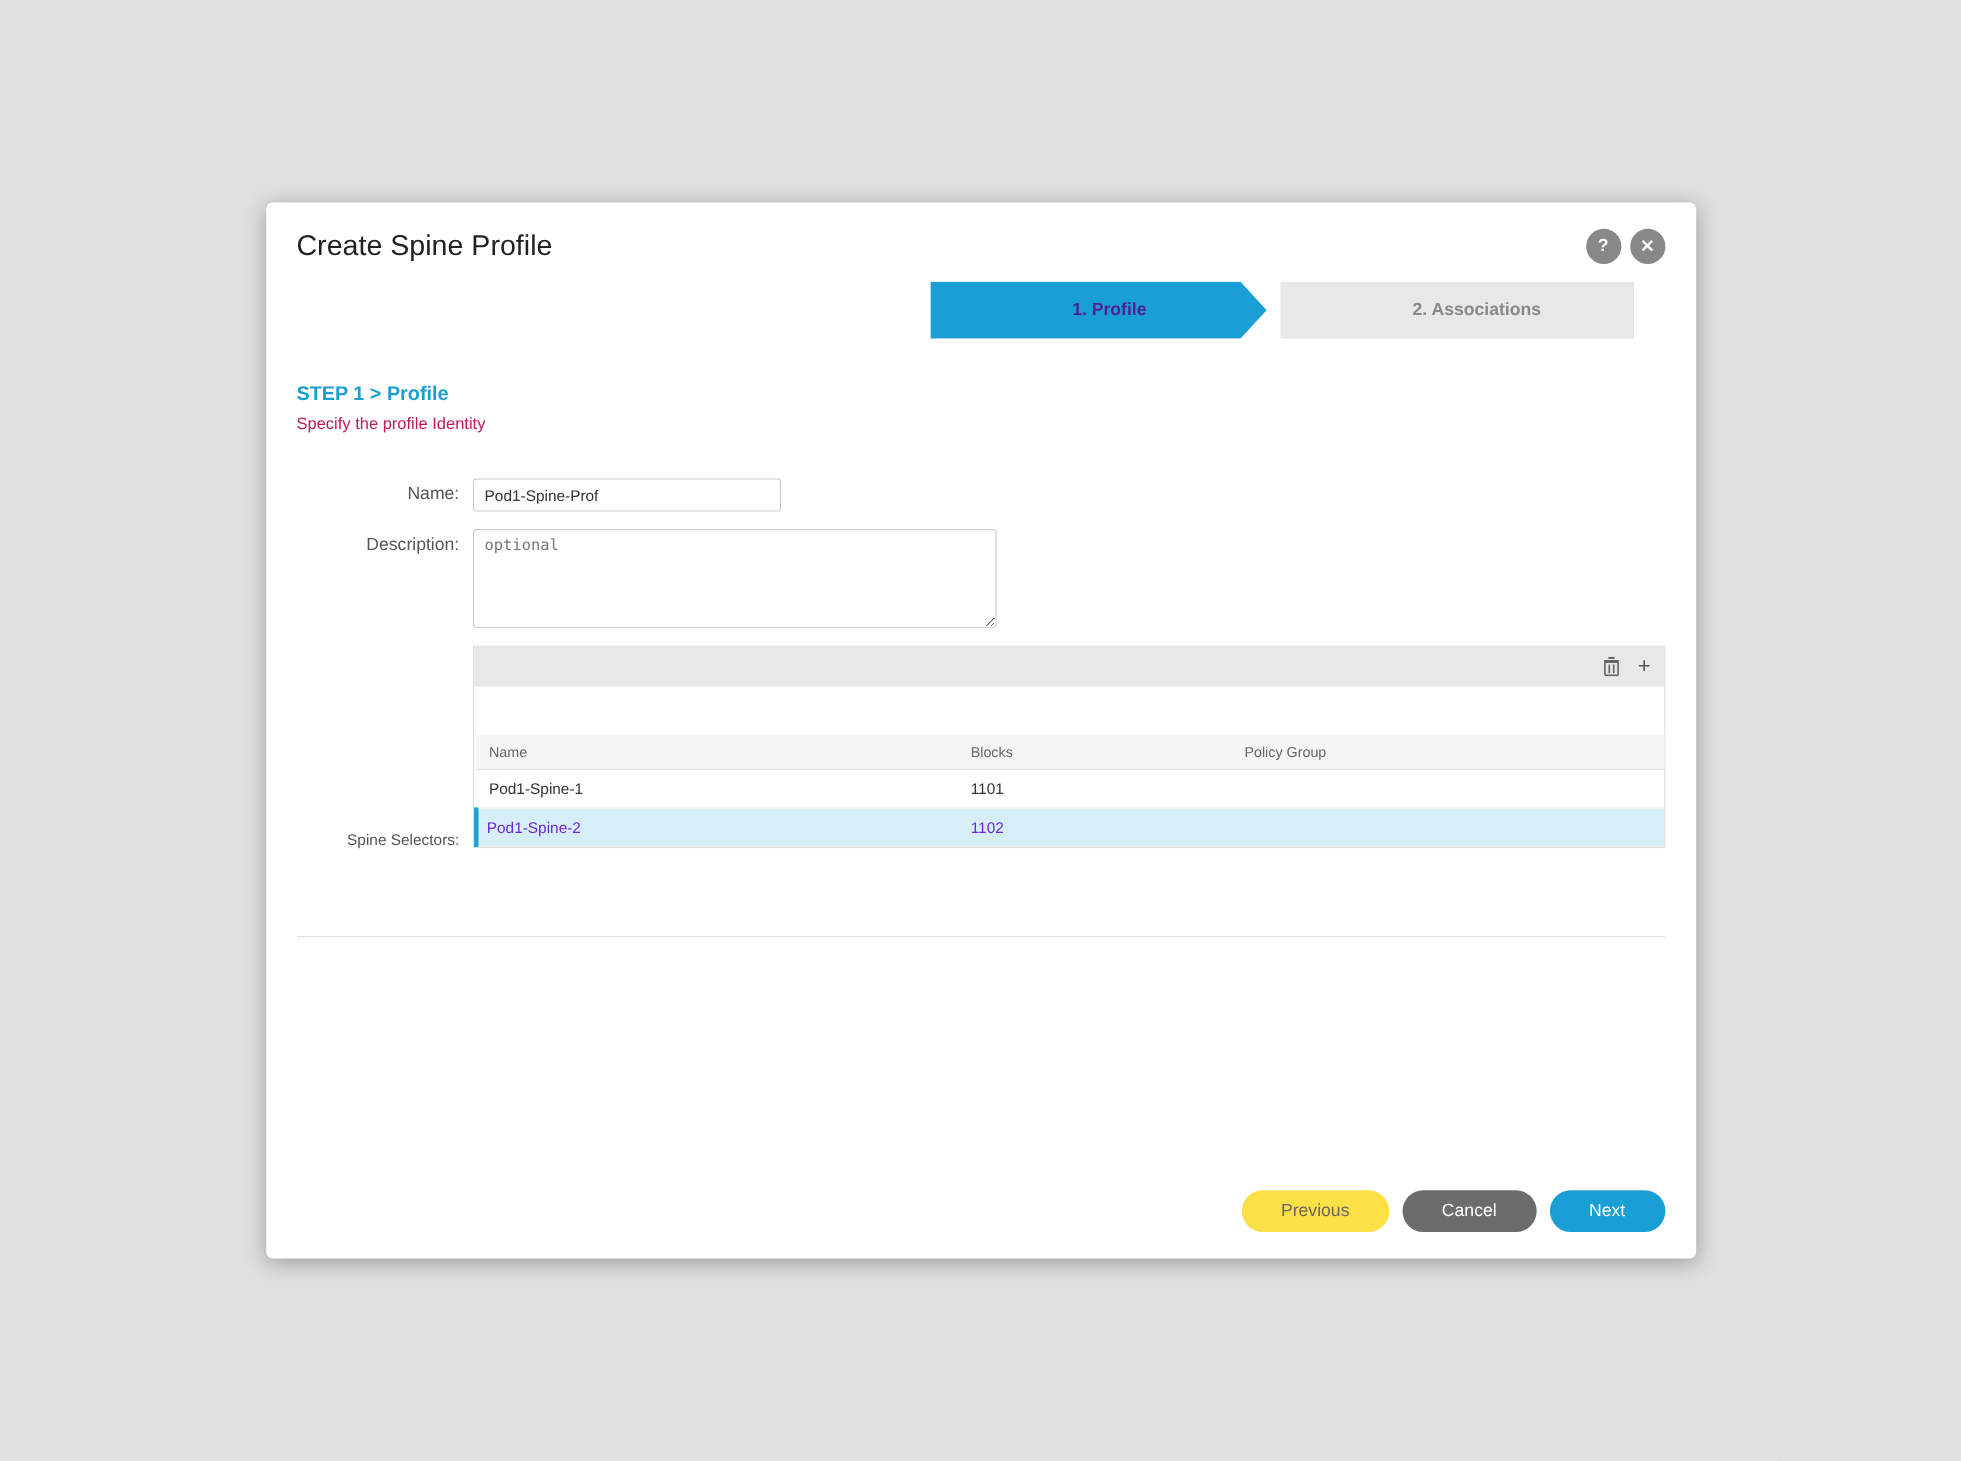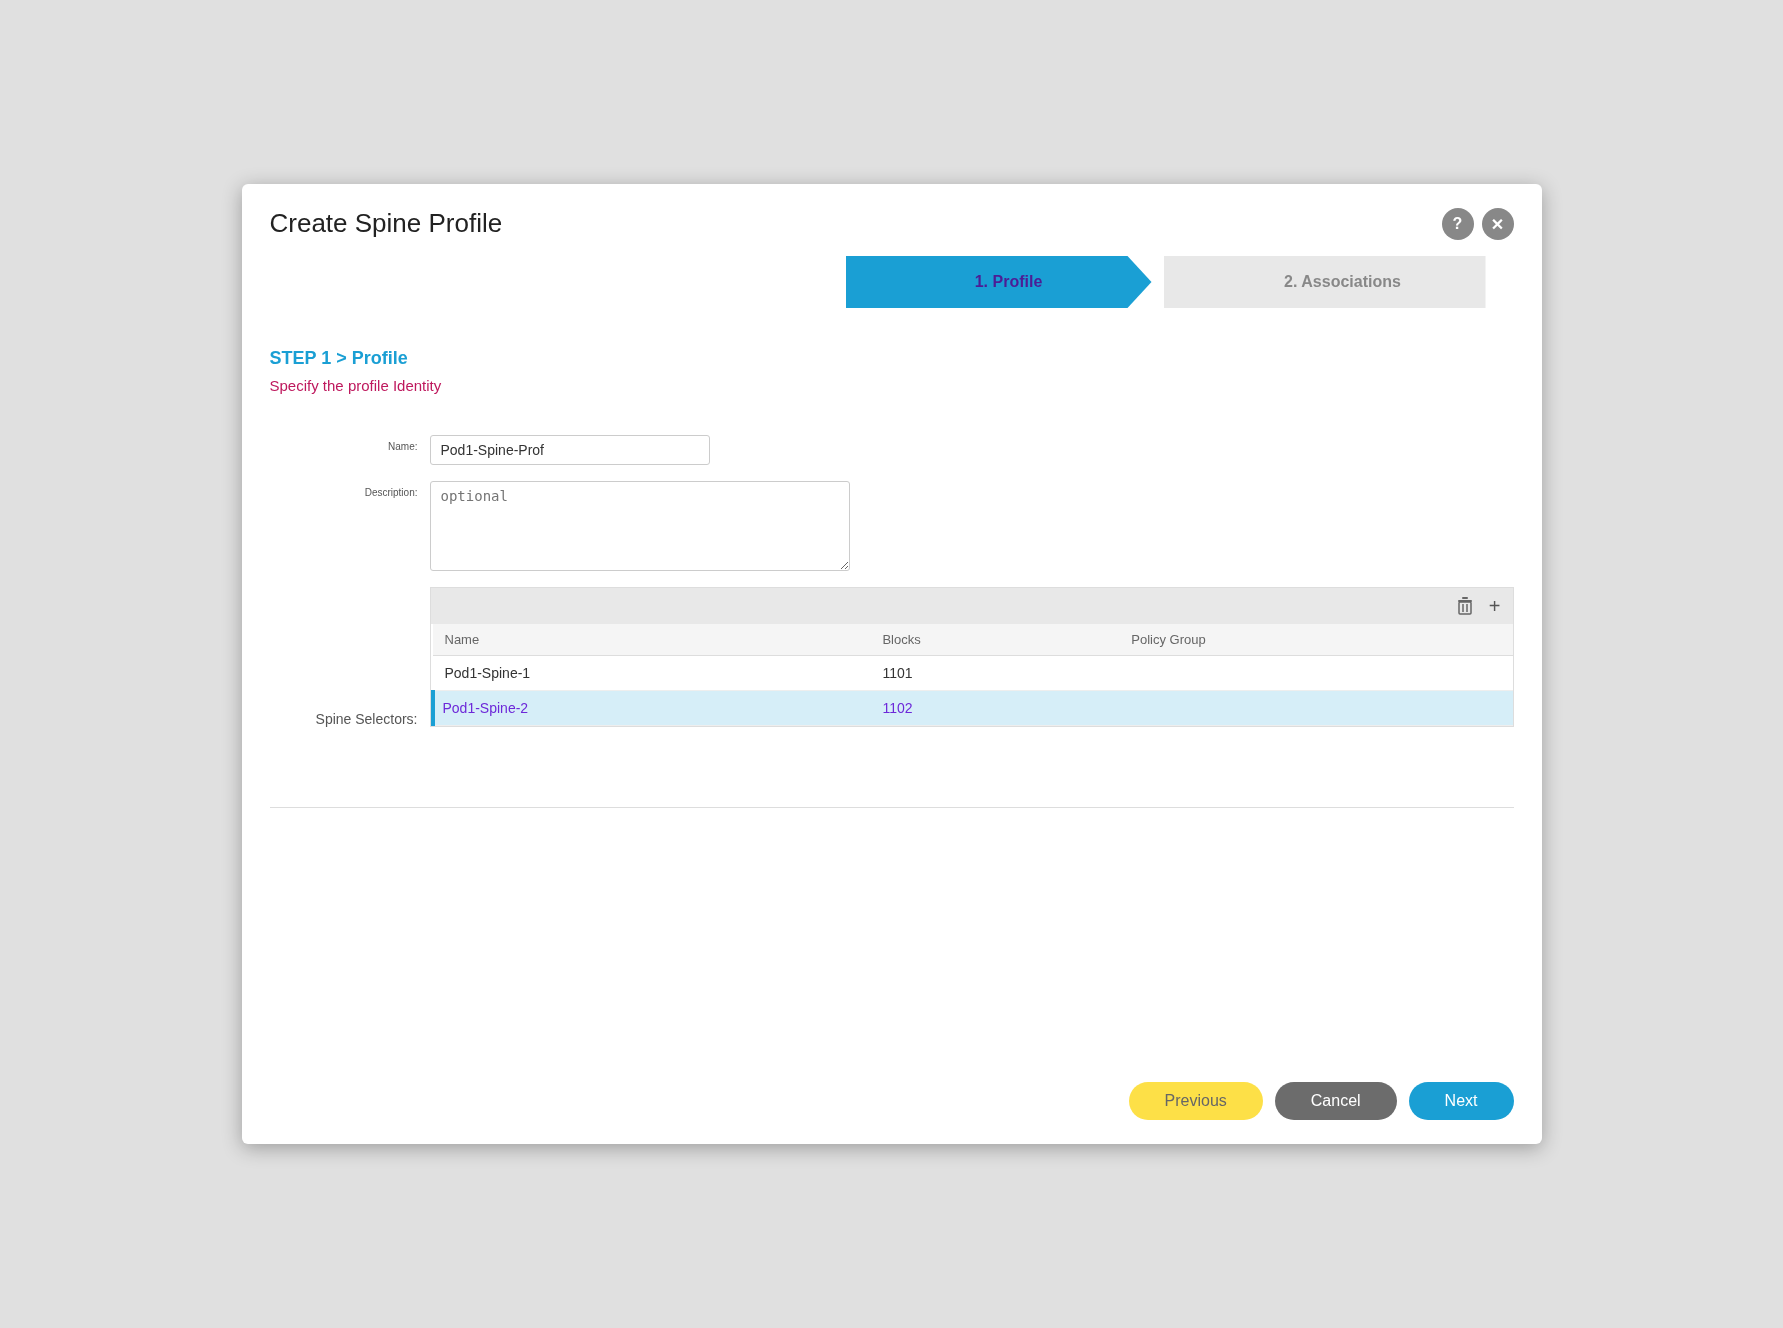--- a/index.html
+++ b/index.html
@@ -129,40 +129,40 @@
       display: flex;
       align-items: flex-start;
       margin-bottom: 16px;
     }
 
     .form-label {
       width: 160px;
       text-align: right;
       padding-right: 12px;
       color: #555;
-      font-size: 10px;
+      font-size: 16px;
       padding-top: 6px;
       flex-shrink: 0;
     }
 
     .form-input {
       border: 1px solid #ccc;
       border-radius: 3px;
       padding: 6px 10px;
       font-size: 14px;
       color: #333;
       outline: none;
     }
 
     .name-input {
       width: 280px;
     }
 
     .description-textarea {
-      width: 420px;
+      width: 476px;
       height: 90px;
       resize: vertical;
       color: #0c4a6e;
     }
 
     
     .spine-selectors-row {
       display: flex;
       align-items: flex-end;
       margin-bottom: 0;
@@ -201,20 +201,21 @@
       font-size: 16px;
       padding: 2px 4px;
       display: flex;
       align-items: center;
       justify-content: center;
     }
 
     .table {
       width: 100%;
       border-collapse: collapse;
+      margin-top: 44px;
     }
 
     .table thead tr {
       background: #f5f5f5;
     }
 
     .table th {
       text-align: left;
       padding: 8px 12px;
       font-weight: 400;

